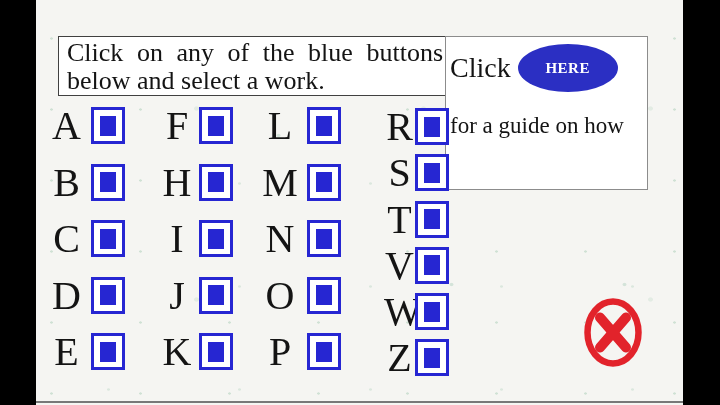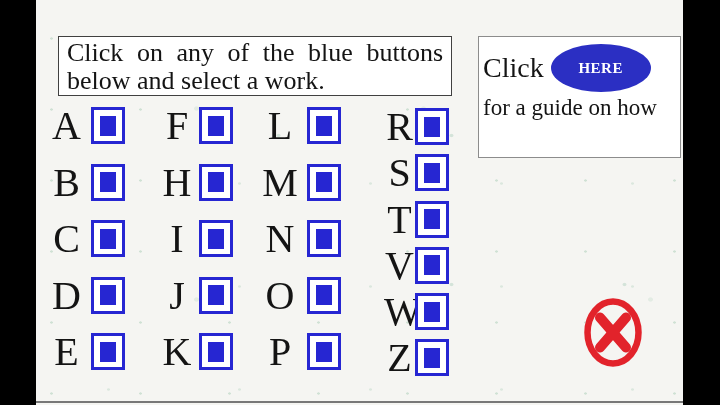--- a/index.html
+++ b/index.html
@@ -30,36 +30,36 @@
     background:#fff; border:1.5px solid #404040;
     padding:2px 8px 0 8px; color:var(--text-black,#141414);
   }
   .instruction-box .line { font-size:26px; line-height:28px; white-space:nowrap; }
   .instruction-box .line.justify {
     white-space:normal; text-align:justify; text-align-last:justify;
   }
 
   
   .guide-box {
-    position:absolute; left:478px; top:36px; width:203px; height:122px;
+    position:absolute; left:445px; top:36px; width:203px; height:154px;
     background:#fff; border:1.5px solid #8c8c8c; color:var(--text-black,#141414);
     padding:6px 0 0 4px;
   }
   .guide-top { display:flex; align-items:center; height:50px; }
   .guide-click { font-size:28px; }
   .here-ellipse {
     width:100px; height:48px; margin-left:7px; border:none; cursor:pointer;
     border-radius:50%; background:var(--here-blue,#2b2fc3);
     display:flex; align-items:center; justify-content:center;
   }
   .here-ellipse span {
     color:#fff; font-family:"Liberation Serif","DejaVu Serif",serif;
     font-size:15px; font-weight:600; letter-spacing:.5px;
   }
-  .guide-line { font-size:23px; line-height:27px; margin-top:1px; white-space:nowrap; }
+  .guide-line { font-size:23px; line-height:27px; margin-top:19px; white-space:nowrap; }
 
   
   .col { position:absolute; }
   .c1 { left:50px;  top:107px; }
   .c2 { left:160px; top:107px; }
   .c3 { left:262px; top:107px; }
   .c4 { left:384px; top:108px; }
   .scale-row { display:flex; align-items:center; height:37px; margin-bottom:19.5px; }
   .c4 .scale-row { margin-bottom:9.3px; }
   .letter {

